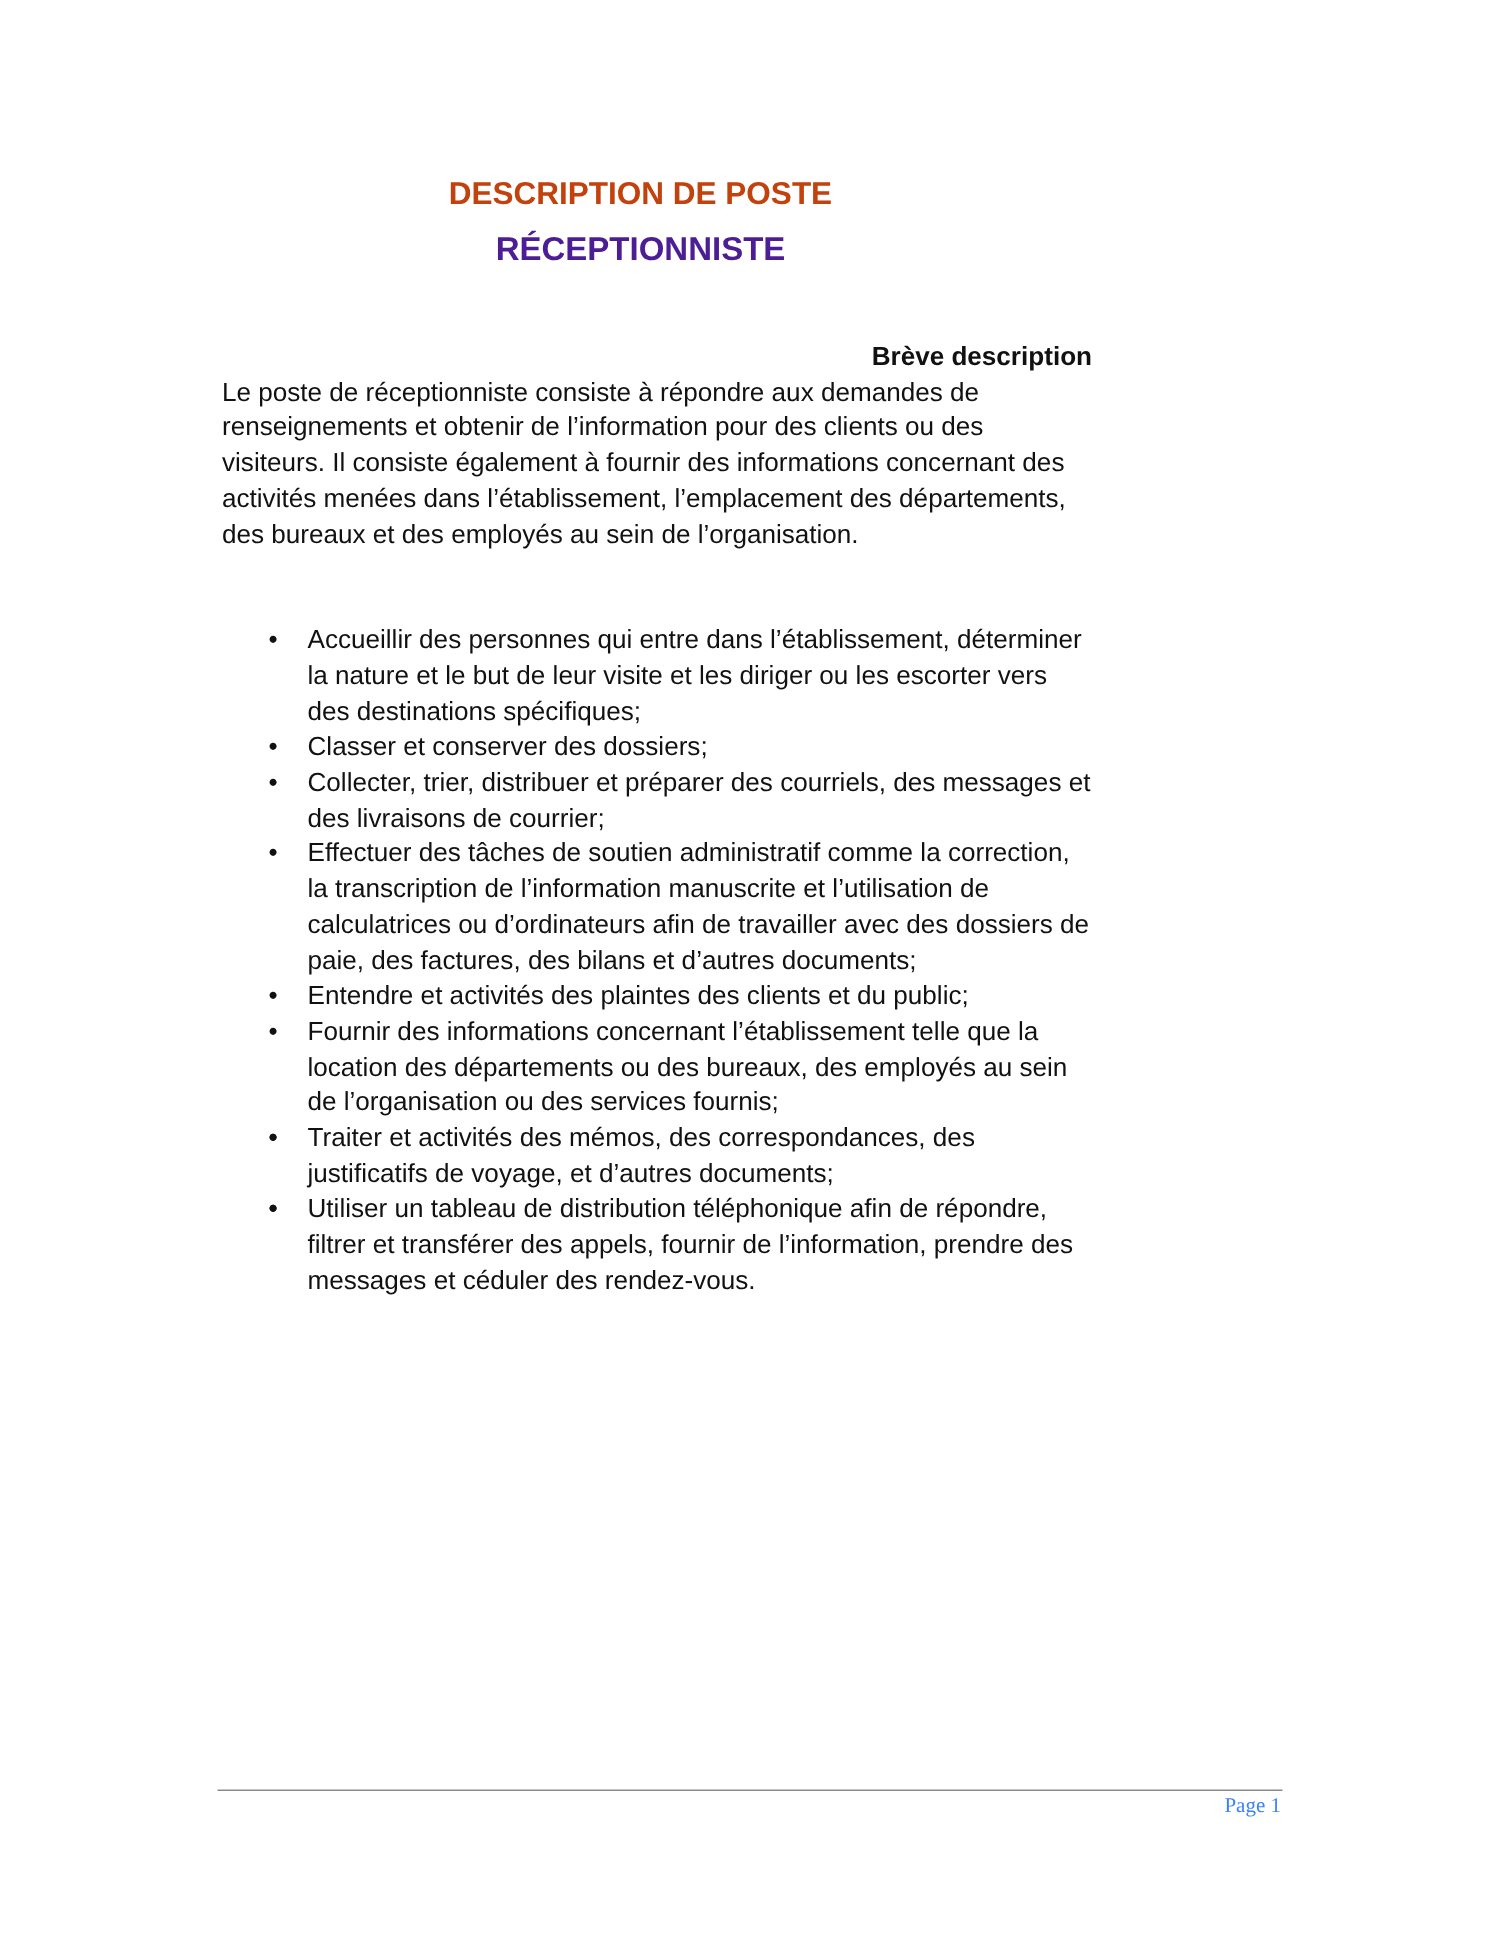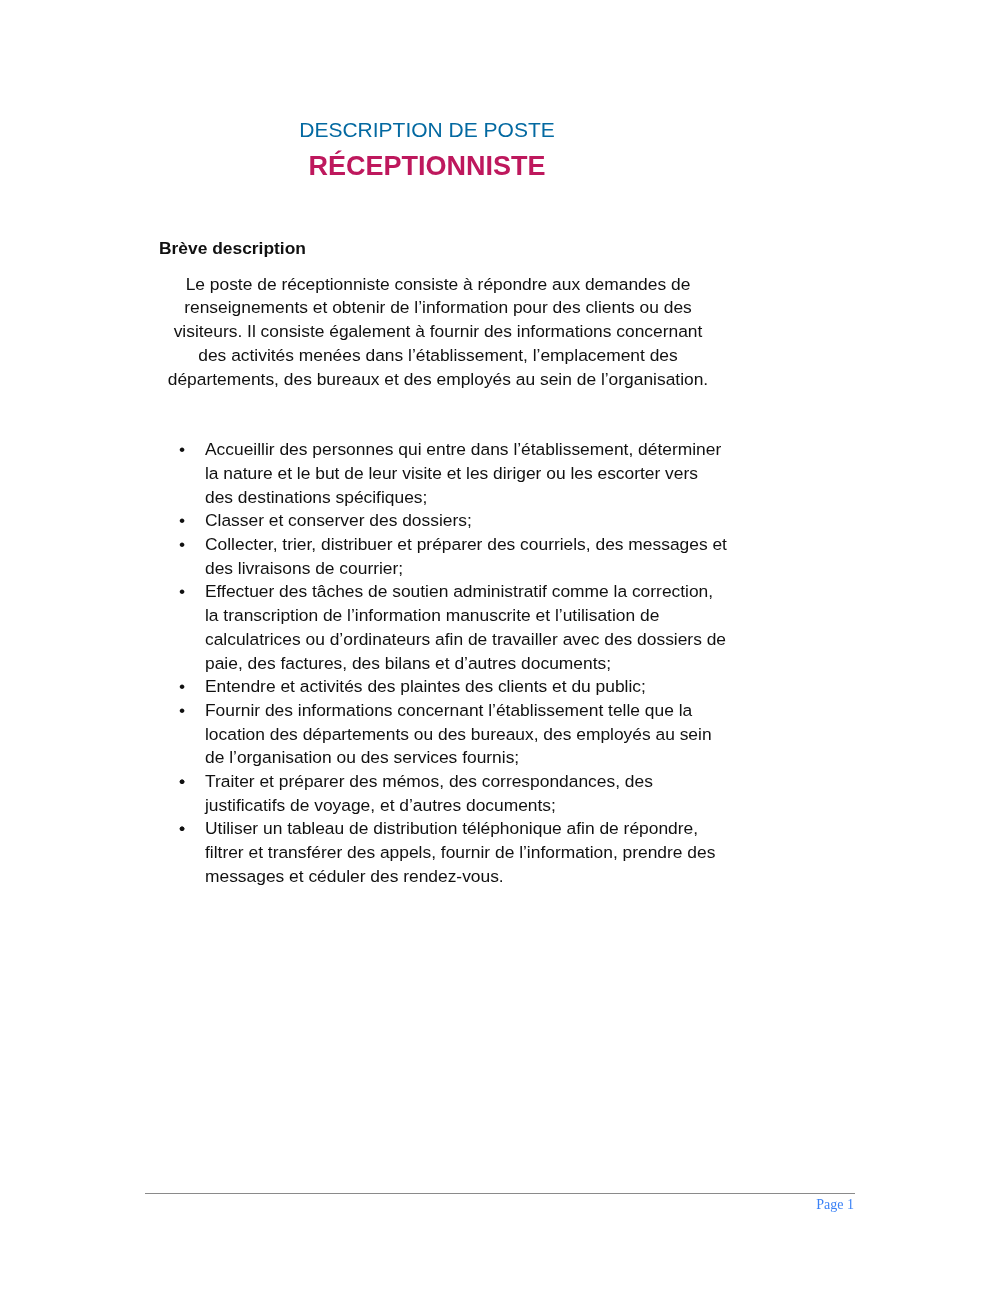--- a/index.html
+++ b/index.html
@@ -23,51 +23,51 @@
       background: #ffffff;
     }
     .title-block {
       position: absolute;
       left: 0;
       top: 116px;
       width: 854px;
       text-align: center;
     }
     .doc-title {
-      font-weight: normal;
+      font-weight: bold;
       font-size: 21px;
-      color: #0369a1;
+      color: #c2410c;
       line-height: 28px;
       margin: 0;
       letter-spacing: 0px;
     }
     .doc-subtitle {
       font-weight: bold;
-      font-size: 27px;
-      color: #be185d;
+      font-size: 22px;
+      color: #4c1d95;
       line-height: 28px;
       margin: 8px 0 0 0;
     }
     .content {
       position: absolute;
       left: 148px;
       top: 226px;
       width: 580px;
       font-size: 17.4px;
       line-height: 23.7px;
     }
     .section-heading {
       font-weight: bold;
-      margin: 11px;
+      margin: 0;
       font-size: 17.4px;
       line-height: 23.7px;
+      text-align: right;
     }
     .paragraph {
-      margin: 12px;
-      text-align: center;
+      margin: 0;
     }
     .tasks-section {
       margin-top: 47px;
     }
     ul.task-list {
       list-style: none;
       margin: 0;
       padding: 0;
     }
     ul.task-list li {
@@ -118,21 +118,21 @@
 
     <section class="tasks-section">
       <ul class="task-list">
         <li><span class="bullet">•</span><span>Accueillir des personnes qui entre dans l’établissement, déterminer la nature et le but de leur visite et les diriger ou les escorter vers des destinations spécifiques;</span></li>
         <li><span class="bullet">•</span><span>Classer et conserver des dossiers;</span></li>
         <li><span class="bullet">•</span><span>Collecter, trier, distribuer et préparer des courriels, des messages et des livraisons de courrier;</span></li>
         <li><span class="bullet">•</span><span>Effectuer des tâches de soutien administratif comme la correction, la transcription de l’information manuscrite et l’utilisation de calculatrices ou d’ordinateurs afin de travailler avec des dossiers de paie, des factures, des bilans et d’autres documents;</span></li>
         <li><span class="bullet">•</span><span>Entendre et activités des plaintes des clients et du public;</span></li>
         <li><span class="bullet">•</span><span>Fournir des informations concernant l’établissement telle que la location des départements ou des bureaux, des employés au sein de l’organisation ou des services fournis;</span></li>
         <li><span class="bullet">•</span></li>
-        <li><span class="bullet">•</span><span>Traiter et préparer des mémos, des correspondances, des justificatifs de voyage, et d’autres documents;</span></li>
+        <li><span class="bullet">•</span><span>Traiter et activités des mémos, des correspondances, des justificatifs de voyage, et d’autres documents;</span></li>
         <li><span class="bullet">•</span></li>
         <li><span class="bullet">•</span><span>Utiliser un tableau de distribution téléphonique afin de répondre, filtrer et transférer des appels, fournir de l’information, prendre des messages et céduler des rendez-vous.</span></li>
       </ul>
     </section>
 
   </div>
 
   <div class="footer-rule"></div>
   <div class="footer-page">Page 1</div>
 

